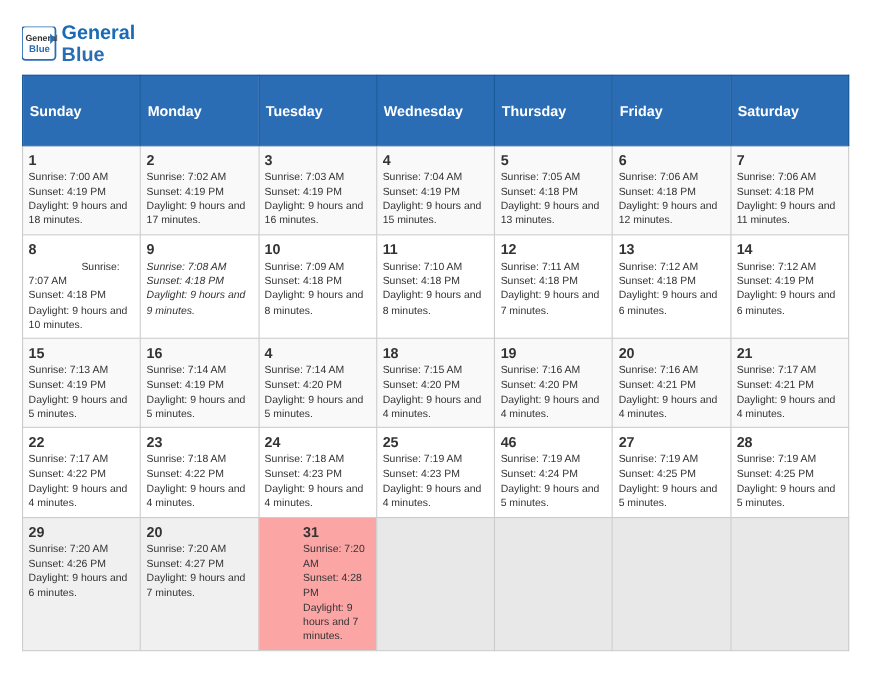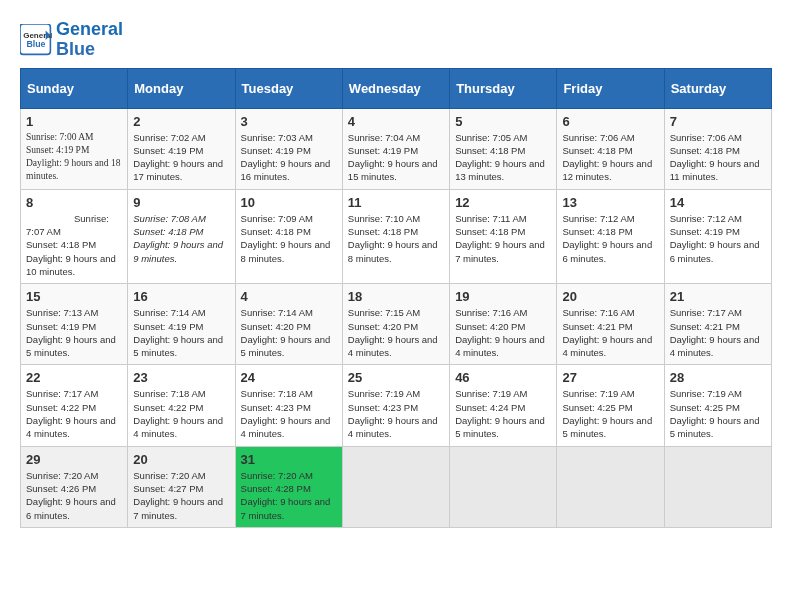--- a/index.html
+++ b/index.html
@@ -48,21 +48,21 @@
     }
     table {
       width: 100%;
       border-collapse: collapse;
       table-layout: fixed;
     }
     thead tr th {
       background-color: #2a6db5;
       color: #fff;
       text-align: left;
-      padding: 12px 6px;
+      padding: 24px 6px;
       font-size: 13px;
       font-weight: bold;
       border: 1px solid #1a5a9a;
     }
     tbody tr td {
       border: 1px solid #ccc;
       vertical-align: top;
       padding: 5px 5px;
       font-size: 10px;
       color: #333;
@@ -116,21 +116,21 @@
         <th>Monday</th>
         <th>Tuesday</th>
         <th>Wednesday</th>
         <th>Thursday</th>
         <th>Friday</th>
         <th>Saturday</th>
       </tr>
   </thead>
   <tbody id="calendar-body">
   <tr>
-        <td><span class="day-num">1</span><span class="day-info" style="white-space: pre-line; font-family: Liberation Serif, serif;">Sunrise: 7:00 AM
+        <td><span class="day-num">1</span><span class="day-info" style="white-space: pre-line;">Sunrise: 7:00 AM
 Sunset: 4:19 PM
 Daylight: 9 hours and 18 minutes.</span></td>
         <td><span class="day-num">2</span><span class="day-info" style="white-space: pre-line; margin-top: 25px;">Sunrise: 7:02 AM
 Sunset: 4:19 PM
 Daylight: 9 hours and 17 minutes.</span></td>
         <td><span class="day-num">3</span><span class="day-info" style="white-space: pre-line;">Sunrise: 7:03 AM
 Sunset: 4:19 PM
 Daylight: 9 hours and 16 minutes.</span></td>
         <td><span class="day-num">4</span><span class="day-info" style="white-space: pre-line;">Sunrise: 7:04 AM
 Sunset: 4:19 PM
@@ -214,21 +214,21 @@
 Sunset: 4:25 PM
 Daylight: 9 hours and 5 minutes.</span></td>
       </tr>
       <tr>
         <td style="background: rgb(240, 240, 240);"><span class="day-num">29</span><span class="day-info" style="white-space: pre-line;">Sunrise: 7:20 AM
 Sunset: 4:26 PM
 Daylight: 9 hours and 6 minutes.</span></td>
         <td style="background: rgb(240, 240, 240);"><span class="day-num">20</span><span class="day-info" style="white-space: pre-line;">Sunrise: 7:20 AM
 Sunset: 4:27 PM
 Daylight: 9 hours and 7 minutes.</span></td>
-        <td style="background: #22c55e;"><span class="day-num">31</span><span class="day-info" style="white-space: pre-line;">Sunrise: 7:20 AM
+        <td style="background: #fca5a5; padding-left: 40px;"><span class="day-num">31</span><span class="day-info" style="white-space: pre-line;">Sunrise: 7:20 AM
 Sunset: 4:28 PM
 Daylight: 9 hours and 7 minutes.</span></td>
         <td class="empty-cell" style="background: rgb(232, 232, 232);"></td>
         <td class="empty-cell" style="background: rgb(232, 232, 232);"></td>
         <td class="empty-cell" style="background: rgb(232, 232, 232);"></td>
         <td class="empty-cell" style="background: rgb(232, 232, 232);"></td>
       </tr>
     </tbody>
 </table>
 

